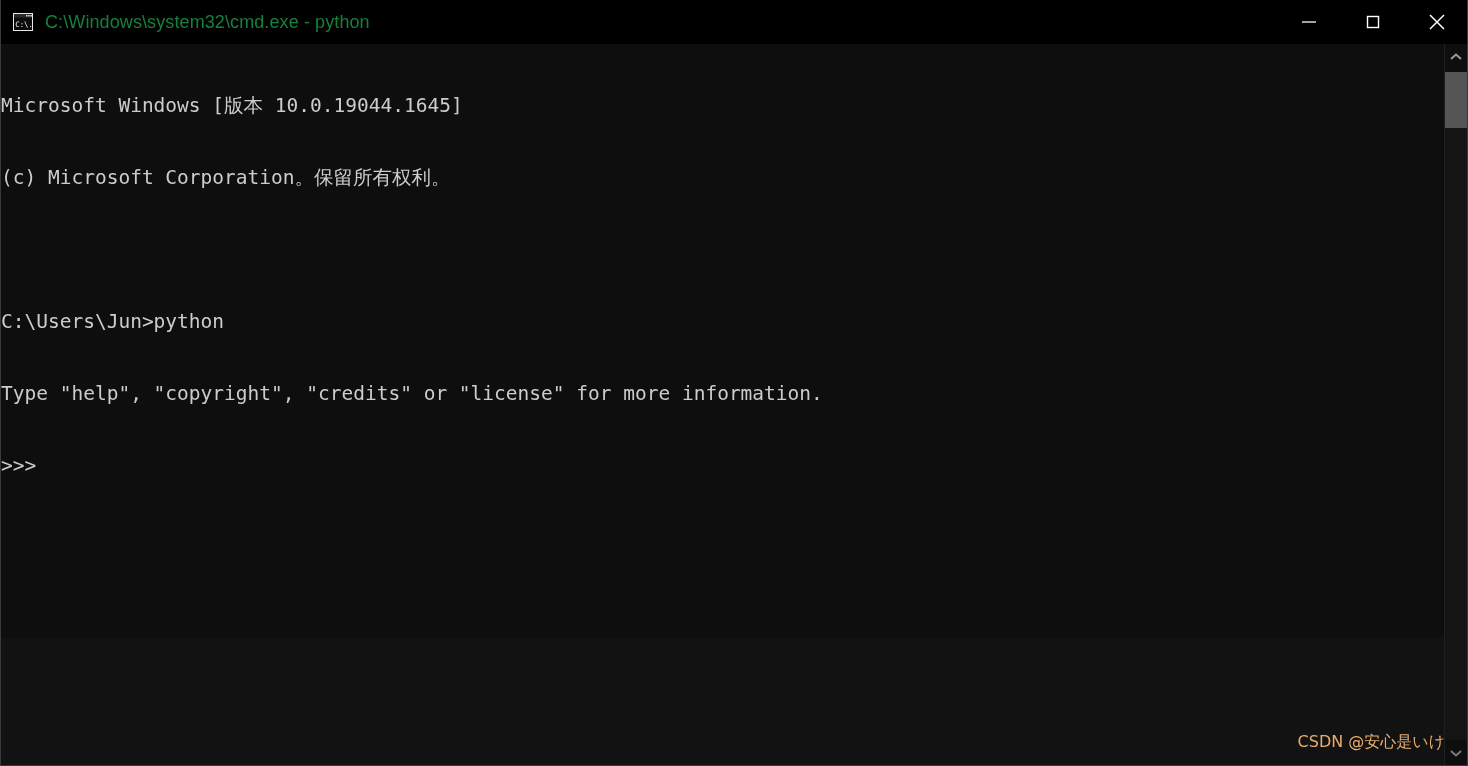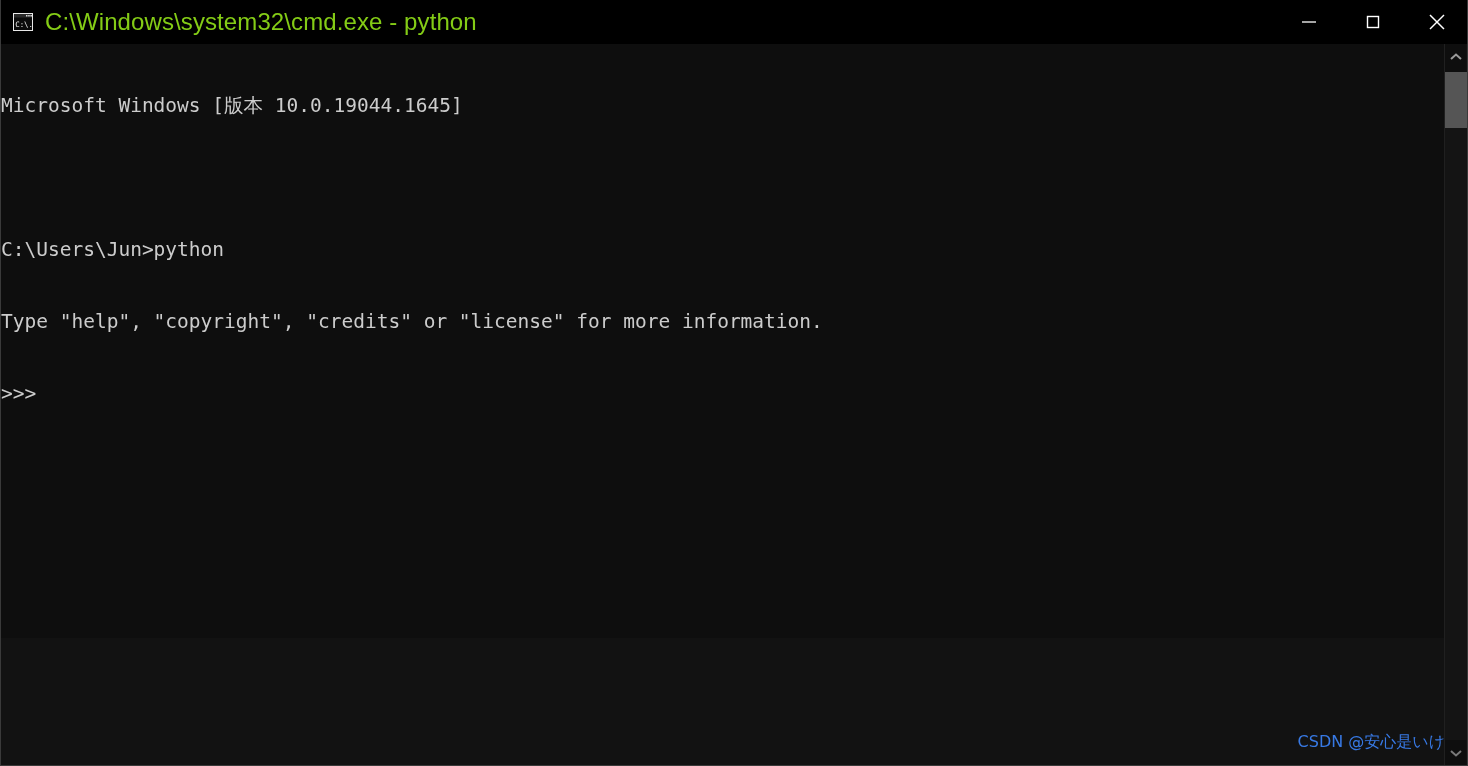--- a/index.html
+++ b/index.html
@@ -40,22 +40,22 @@
   }
   .title-icon {
     width: 20px;
     height: 18px;
     margin-left: 12px;
     margin-right: 12px;
     flex: 0 0 auto;
     position: relative;
   }
   .title-text {
-    color: #84cc16;
-    font-size: 24px;
+    color: #15803d;
+    font-size: 18px;
     font-family: "Liberation Sans", sans-serif;
     letter-spacing: 0.1px;
     white-space: nowrap;
   }
   .win-controls {
     position: absolute;
     right: 0; top: 0;
     height: 44px;
     display: flex;
   }
@@ -135,21 +135,21 @@
     width: 22px;
     bottom: 26px;
     background: #141414;
   }
 
   
   .watermark {
     position: absolute;
     right: 22px;
     bottom: 12px;
-    color: #3b82f6;
+    color: #fdba74;
     font-size: 16px;
     font-family: "DejaVu Sans", sans-serif;
     white-space: nowrap;
     pointer-events: none;
     opacity: 0.92;
     margin-top: 20px;
   }
 </style>
 </head>
 <body>
@@ -191,20 +191,21 @@
           <line x1="20" y1="6" x2="6" y2="20" stroke="#ffffff" stroke-width="1.5"></line>
         </svg>
       </div>
 
     </div>
   </div>
 
   <div class="console">
     <div class="console-lines">
       <div class="line">Microsoft Windows [版本 10.0.19044.1645]</div>
+      <div class="line">(c) Microsoft Corporation。保留所有权利。</div>
       <div class="line blank"></div>
       <div class="line">C:\Users\Jun&gt;python</div>
       <div class="line">Type "help", "copyright", "credits" or "license" for more information.</div>
       <div class="line">&gt;&gt;&gt;</div>
     </div>
   </div>
 
   <div class="scrollbar">
 
     <div class="sb-btn">

